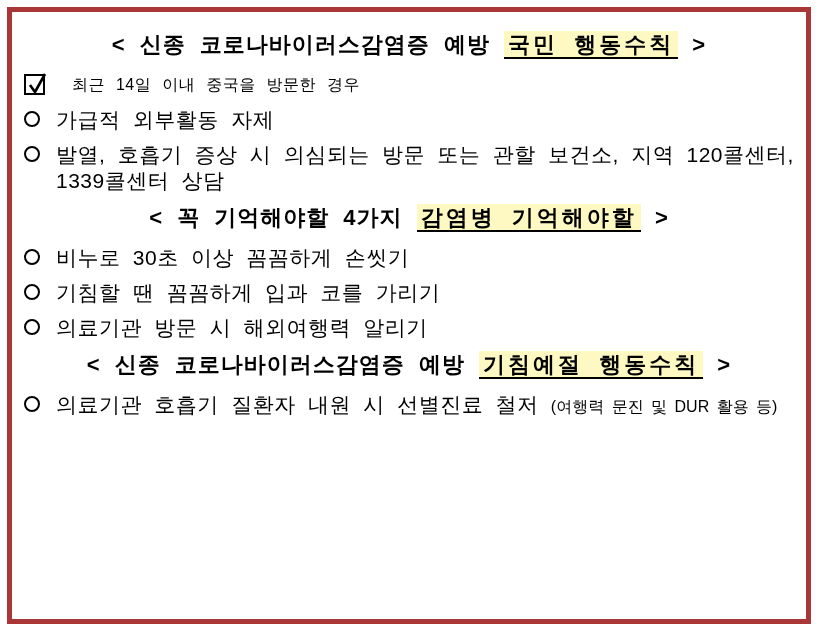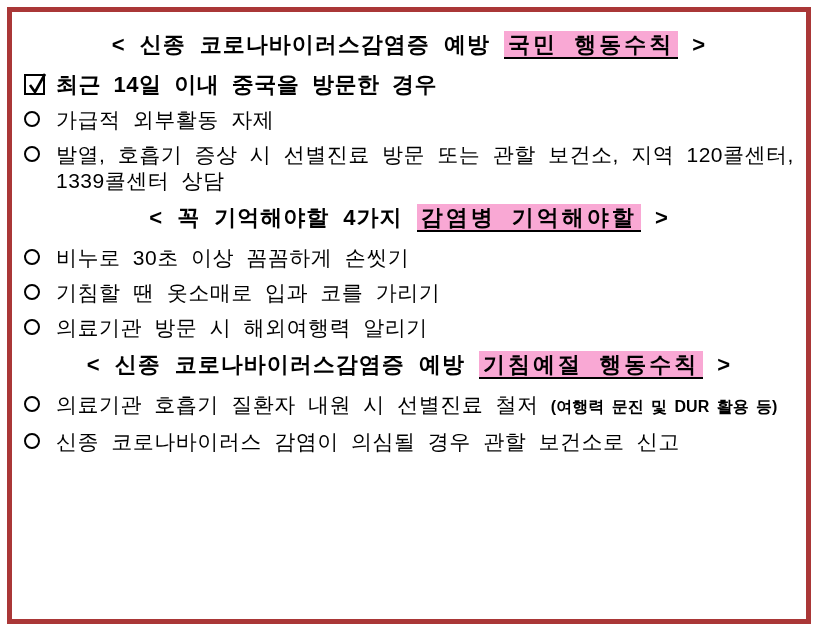--- a/index.html
+++ b/index.html
@@ -27,35 +27,35 @@
     text-align: center;
     font-weight: bold;
     font-size: 22px;
     line-height: 30px;
     margin: 6px 0 12px 0;
     letter-spacing: 1px;
     word-spacing: 7px;
     white-space: nowrap;
   }
   .heading .hl {
-    background: #f9a8d4;
+    background: #fef9c3;
     border-bottom: 2px solid #000000;
     padding: 1px 4px 0 4px;
     letter-spacing: 3px;
   }
   .item {
     display: flex;
     align-items: flex-start;
     font-size: 21px;
     line-height: 26px;
     margin-bottom: 9px;
     letter-spacing: 0.5px;
     word-spacing: 6px;
   }
-  .item.bold { font-weight: bold; font-size: 22px; }
+  .item.bold { font-weight: normal; font-size: 16px; gap: 16px; }
   .marker {
     width: 36px;
     flex-shrink: 0;
     display: flex;
     justify-content: flex-start;
     padding-left: 4px;
     box-sizing: border-box;
   }
   .circle {
     width: 16px;
@@ -75,21 +75,21 @@
   }
   .checkbox svg {
     position: absolute;
     left: 0;
     top: -4px;
     overflow: visible;
   }
   .item-text { flex: 1; }
   .note {
     font-size: 16px;
-    font-weight: bold;
+    font-weight: normal;
     letter-spacing: 0;
     word-spacing: 3px;
   }
 </style>
 </head>
 <body>
 
 <div class="frame">
 
   <div class="heading">
@@ -110,56 +110,50 @@
   <div class="item">
     <span class="marker">
         <span class="circle"></span>
       </span>
     <span class="item-text">가급적 외부활동 자제</span>
   </div>
   <div class="item">
     <span class="marker">
         <span class="circle"></span>
       </span>
-    <span class="item-text">발열, 호흡기 증상 시 선별진료 방문 또는 관할 보건소, 지역 120콜센터, 1339콜센터 상담</span>
+    <span class="item-text">발열, 호흡기 증상 시 의심되는 방문 또는 관할 보건소, 지역 120콜센터, 1339콜센터 상담</span>
   </div>
 
   <div class="heading">
     <span>&lt; 꼭 기억해야할 4가지 </span><span class="hl">감염병 기억해야할</span><span> &gt;</span>
   </div>
 
   <div class="item">
     <span class="marker">
         <span class="circle"></span>
       </span>
     <span class="item-text">비누로 30초 이상 꼼꼼하게 손씻기</span>
   </div>
   <div class="item">
     <span class="marker">
         <span class="circle"></span>
       </span>
-    <span class="item-text">기침할 땐 옷소매로 입과 코를 가리기</span>
+    <span class="item-text">기침할 땐 꼼꼼하게 입과 코를 가리기</span>
   </div>
   <div class="item">
     <span class="marker">
         <span class="circle"></span>
       </span>
     <span class="item-text">의료기관 방문 시 해외여행력 알리기</span>
   </div>
 
   <div class="heading">
     <span>&lt; 신종 코로나바이러스감염증 예방 </span><span class="hl">기침예절 행동수칙</span><span> &gt;</span>
   </div>
 
   <div class="item">
     <span class="marker">
         <span class="circle"></span>
       </span>
     <span class="item-text"><span>의료기관 호흡기 질환자 내원 시 선별진료 철저</span> <span class="note">(여행력 문진 및 DUR 활용 등)</span></span>
   </div>
-  <div class="item">
-    <span class="marker">
-        <span class="circle"></span>
-      </span>
-    <span class="item-text">신종 코로나바이러스 감염이 의심될 경우 관할 보건소로 신고</span>
-  </div>
 
 </div>
 
 </body></html>

